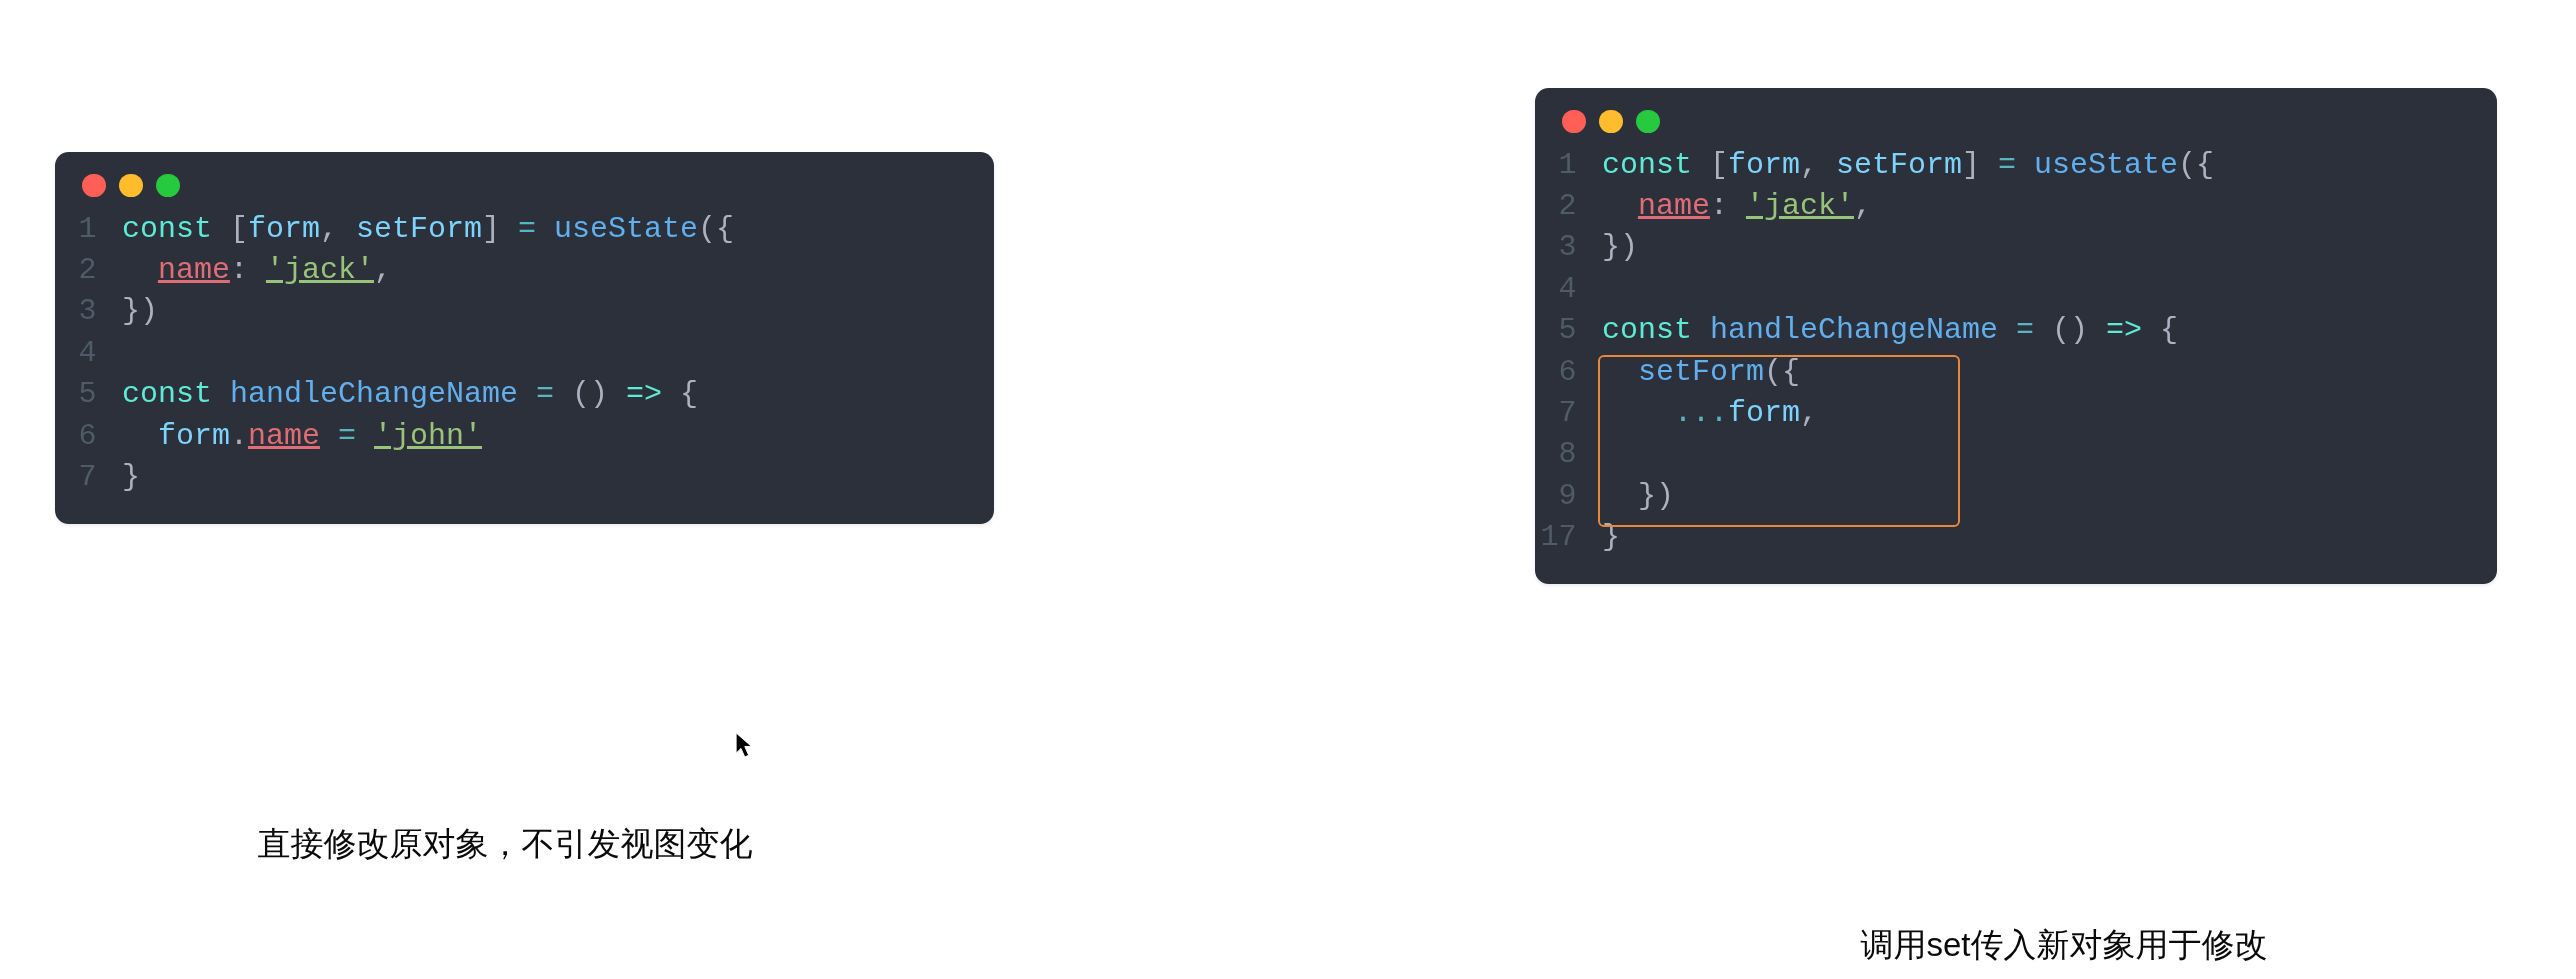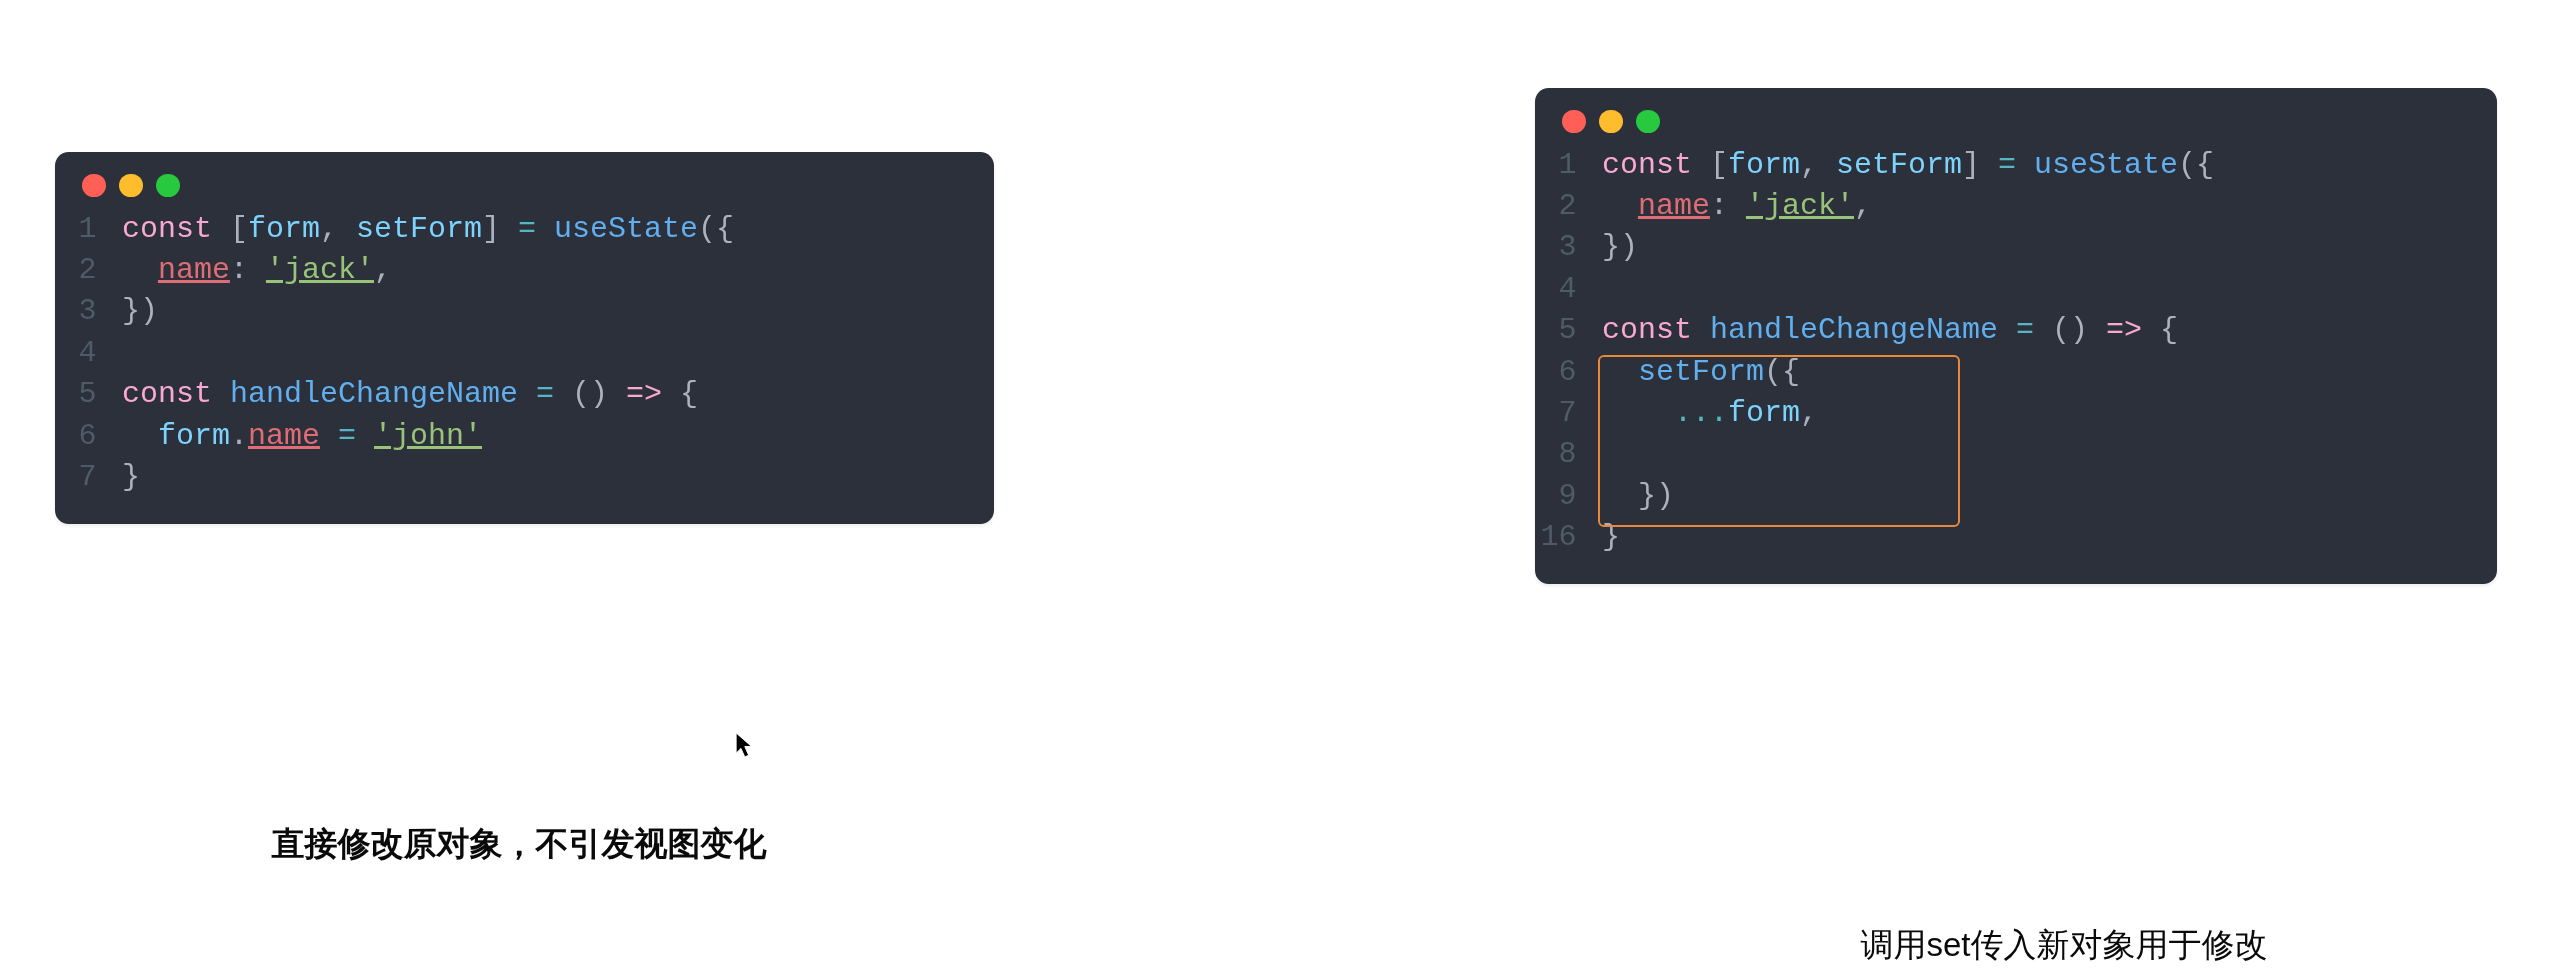--- a/index.html
+++ b/index.html
@@ -51,21 +51,21 @@
     width: 63px;
     color: #4f5b66;
     text-align: right;
     padding-right: 21.5px;
     flex-shrink: 0;
     user-select: none;
   }
   .src {
     padding-left: 3.9px;
   }
-  .kw  { color: #f9a8d4; text-align: right; }
+  .kw  { color: #5eead4; text-align: right; }
   .var { color: #7dd3fc; }
   .fn  { color: #61afef; }
   .op  { color: #56b6c2; }
   .pr  { color: #e06c75; text-decoration: underline; }
   .str { color: #98c379; text-decoration: underline; }
   .pl  { color: #abb2bf; }
   .highlight-box {
     position: absolute;
     border: 2.9px solid #e9873a;
     border-radius: 5.9px;
@@ -98,41 +98,41 @@
         <div class="code-line"><span class="ln">1</span><span class="src"><span class="kw">const</span><span class="pl"> [</span><span class="var">form</span><span class="pl">, </span><span class="var">setForm</span><span class="pl">] </span><span class="op">=</span><span class="pl"> </span><span class="fn">useState</span><span class="pl">({</span></span></div>
         <div class="code-line"><span class="ln">2</span><span class="src"><span class="pl">  </span><span class="pr">name</span><span class="pl">: </span><span class="str">'jack'</span><span class="pl">,</span></span></div>
         <div class="code-line"><span class="ln">3</span><span class="src"><span class="pl">})</span></span></div>
         <div class="code-line"><span class="ln">4</span><span class="src"></span></div>
         <div class="code-line"><span class="ln">5</span><span class="src"><span class="kw">const</span><span class="pl"> </span><span class="fn">handleChangeName</span><span class="pl"> </span><span class="op">=</span><span class="pl"> () </span><span class="kw">=&gt;</span><span class="pl"> {</span></span></div>
         <div class="code-line"><span class="ln">6</span><span class="src"><span class="pl">  </span><span class="var">form</span><span class="pl">.</span><span class="pr">name</span><span class="pl"> </span><span class="op">=</span><span class="pl"> </span><span class="str">'john'</span></span></div>
         <div class="code-line"><span class="ln">7</span><span class="src"><span class="pl">}</span></span></div>
       </div>
   </div>
 </div>
-<div class="caption" id="left-caption" style="position: absolute; left: 519px; top: 822px; transform: translateX(-50%); font-weight: bold;">直接修改原对象，不引发视图变化</div>
+<div class="caption" id="left-caption" style="position: absolute; left: 505px; top: 822px; transform: translateX(-50%);">直接修改原对象，不引发视图变化</div>
 
 <div class="panel-wrap" id="right-panel" style="left: 1535px; top: 88px;">
   <div class="code-window" id="right-window" style="width: 962px;">
     <div class="titlebar">
       <div class="dot red"></div>
       <div class="dot yellow"></div>
       <div class="dot green"></div>
     </div>
     <div class="code-body" id="right-code-body">
       <div class="highlight-box" id="highlight-box" style="top: 210px; left: 63px; width: 362px; height: 172px;"></div>
     <div class="code-line"><span class="ln">1</span><span class="src"><span class="kw">const</span><span class="pl"> [</span><span class="var">form</span><span class="pl">, </span><span class="var">setForm</span><span class="pl">] </span><span class="op">=</span><span class="pl"> </span><span class="fn">useState</span><span class="pl">({</span></span></div>
         <div class="code-line"><span class="ln">2</span><span class="src"><span class="pl">  </span><span class="pr">name</span><span class="pl">: </span><span class="str">'jack'</span><span class="pl">,</span></span></div>
         <div class="code-line"><span class="ln">3</span><span class="src"><span class="pl">})</span></span></div>
         <div class="code-line"><span class="ln">4</span><span class="src"></span></div>
         <div class="code-line"><span class="ln">5</span><span class="src"><span class="kw">const</span><span class="pl"> </span><span class="fn">handleChangeName</span><span class="pl"> </span><span class="op">=</span><span class="pl"> () </span><span class="kw">=&gt;</span><span class="pl"> {</span></span></div>
         <div class="code-line"><span class="ln">6</span><span class="src"><span class="pl">  </span><span class="fn">setForm</span><span class="pl">({</span></span></div>
         <div class="code-line"><span class="ln">7</span><span class="src"><span class="pl">    </span><span class="op">...</span><span class="var">form</span><span class="pl">,</span></span></div>
         <div class="code-line"><span class="ln">8</span></div>
         <div class="code-line"><span class="ln">9</span><span class="src"><span class="pl">  })</span></span></div>
-        <div class="code-line"><span class="ln">16</span><span class="src"><span class="pl">}</span></span></div>
+        <div class="code-line"><span class="ln">17</span><span class="src"><span class="pl">}</span></span></div>
       </div>
   </div>
 </div>
 <div class="caption" id="right-caption" style="position: absolute; left: 2017px; top: 923px; transform: translateX(-50%); margin-left: 47px;">调用set传入新对象用于修改</div>
 
 <div class="cursor" id="cursor" style="left: 735px; top: 732px;">
   <svg viewBox="0 0 20 28" width="19.6" height="27">
     <path d="M1 1 L1 22 L6 17 L10 26 L14 24 L10 15 L17 15 Z" fill="#000" stroke="#fff" stroke-width="1"></path>
   </svg>
 </div>

